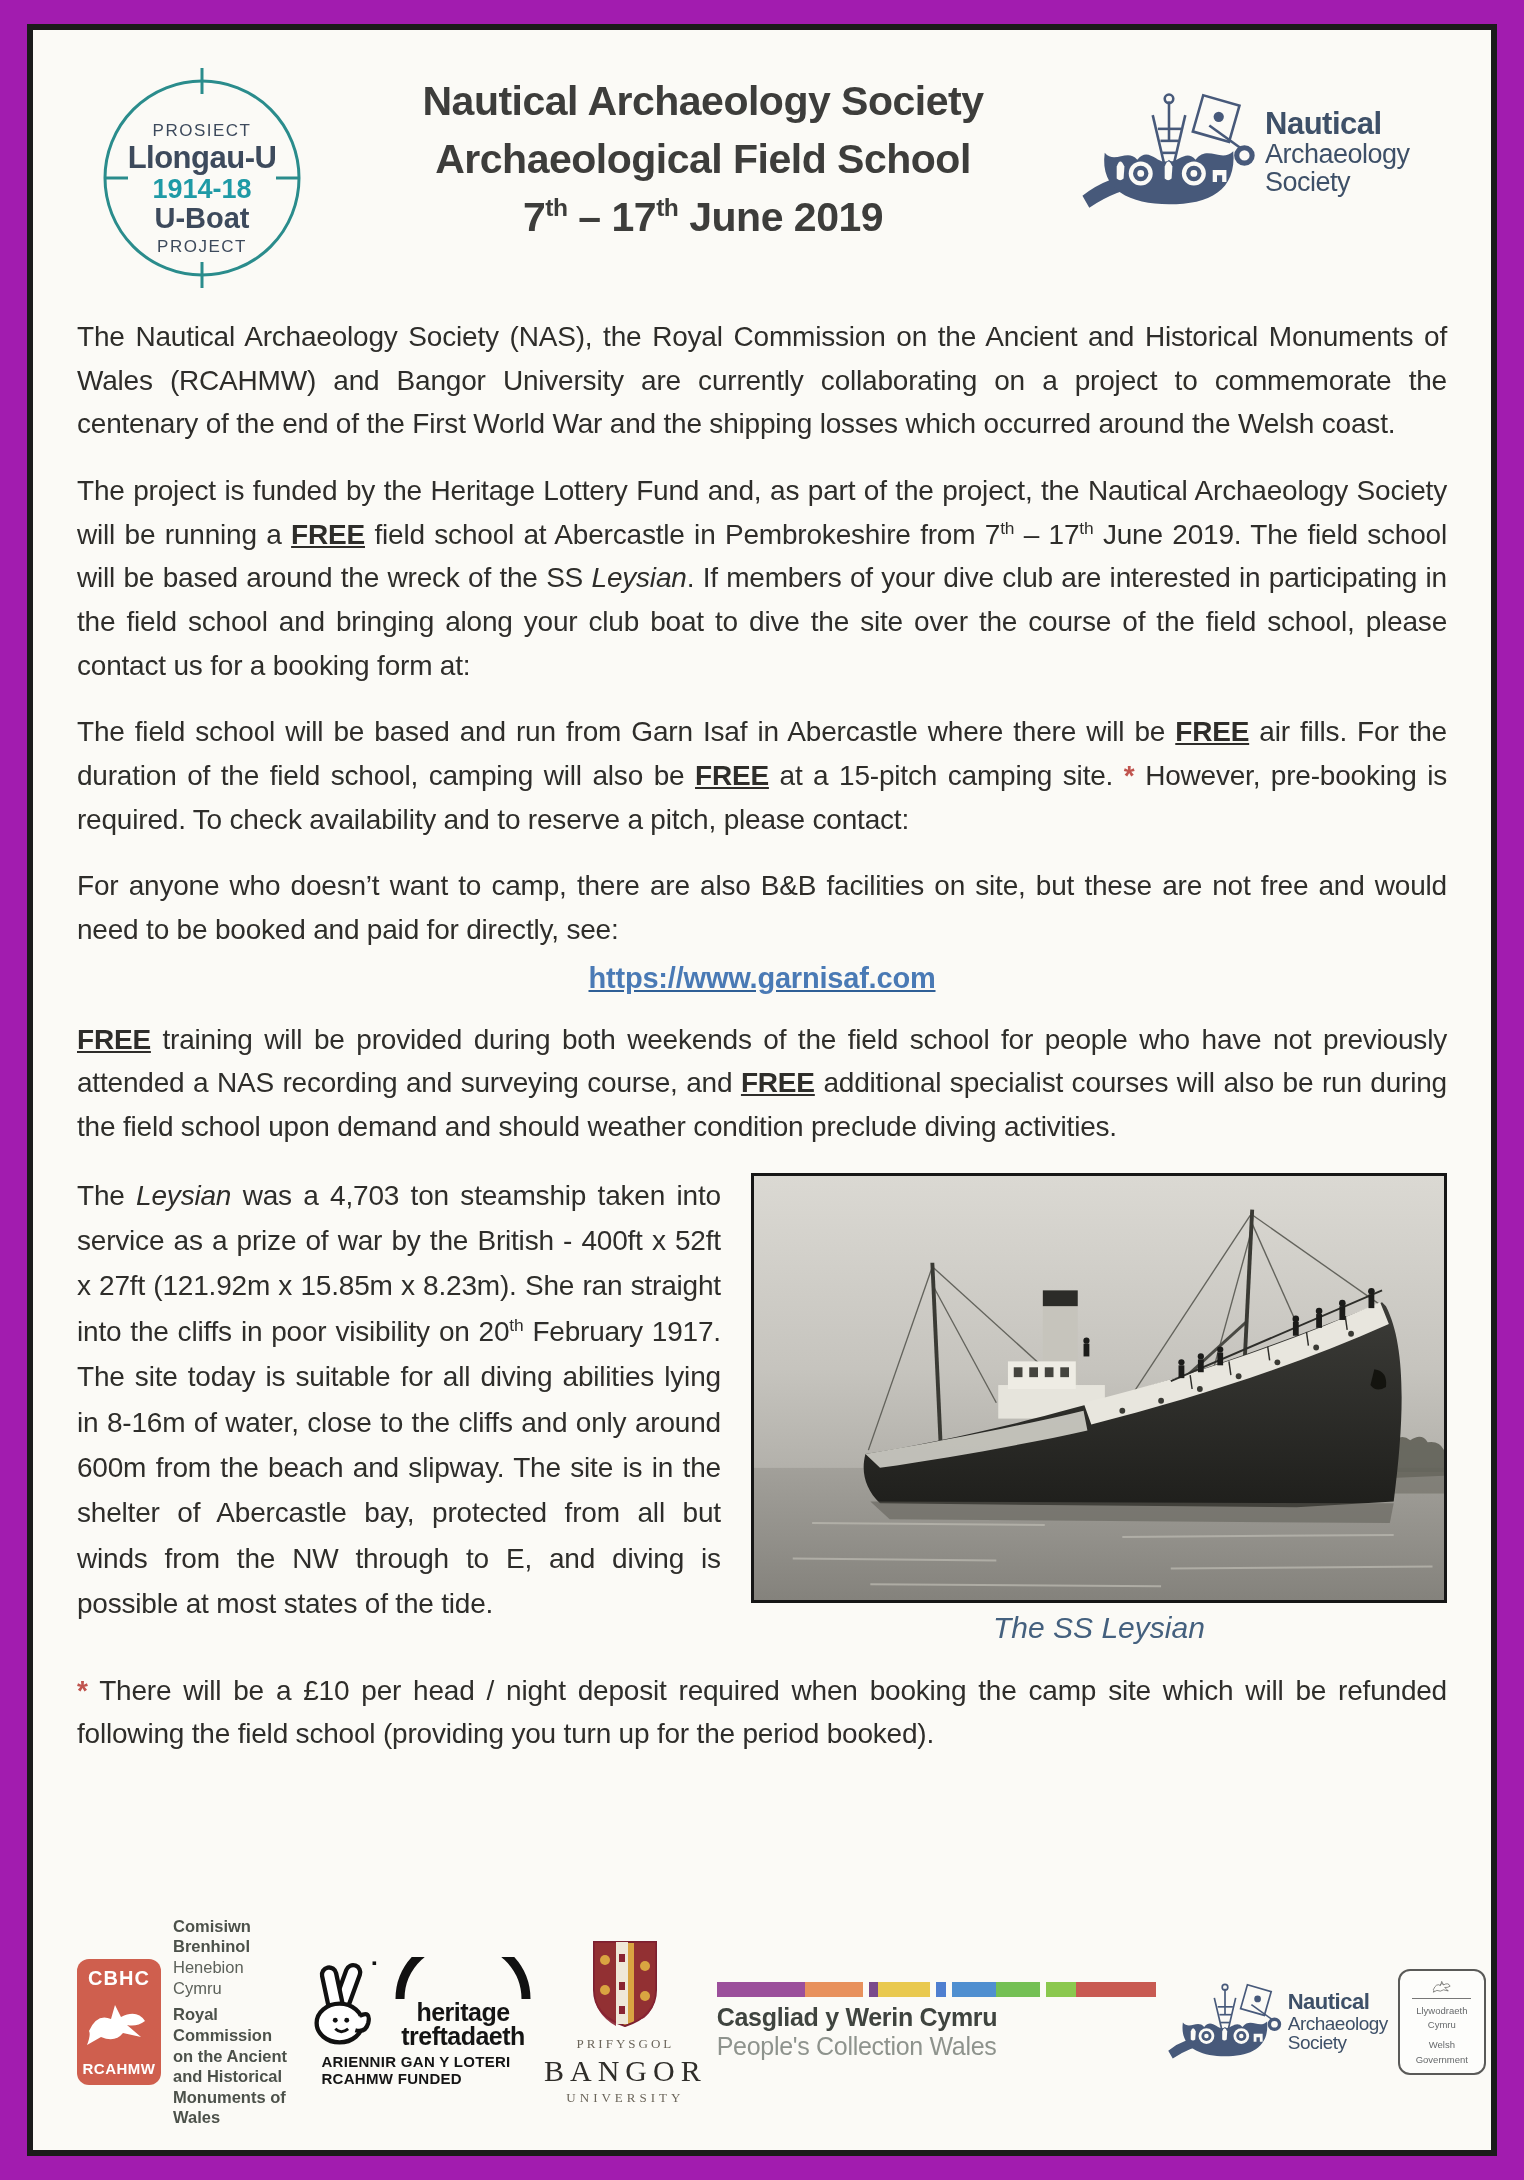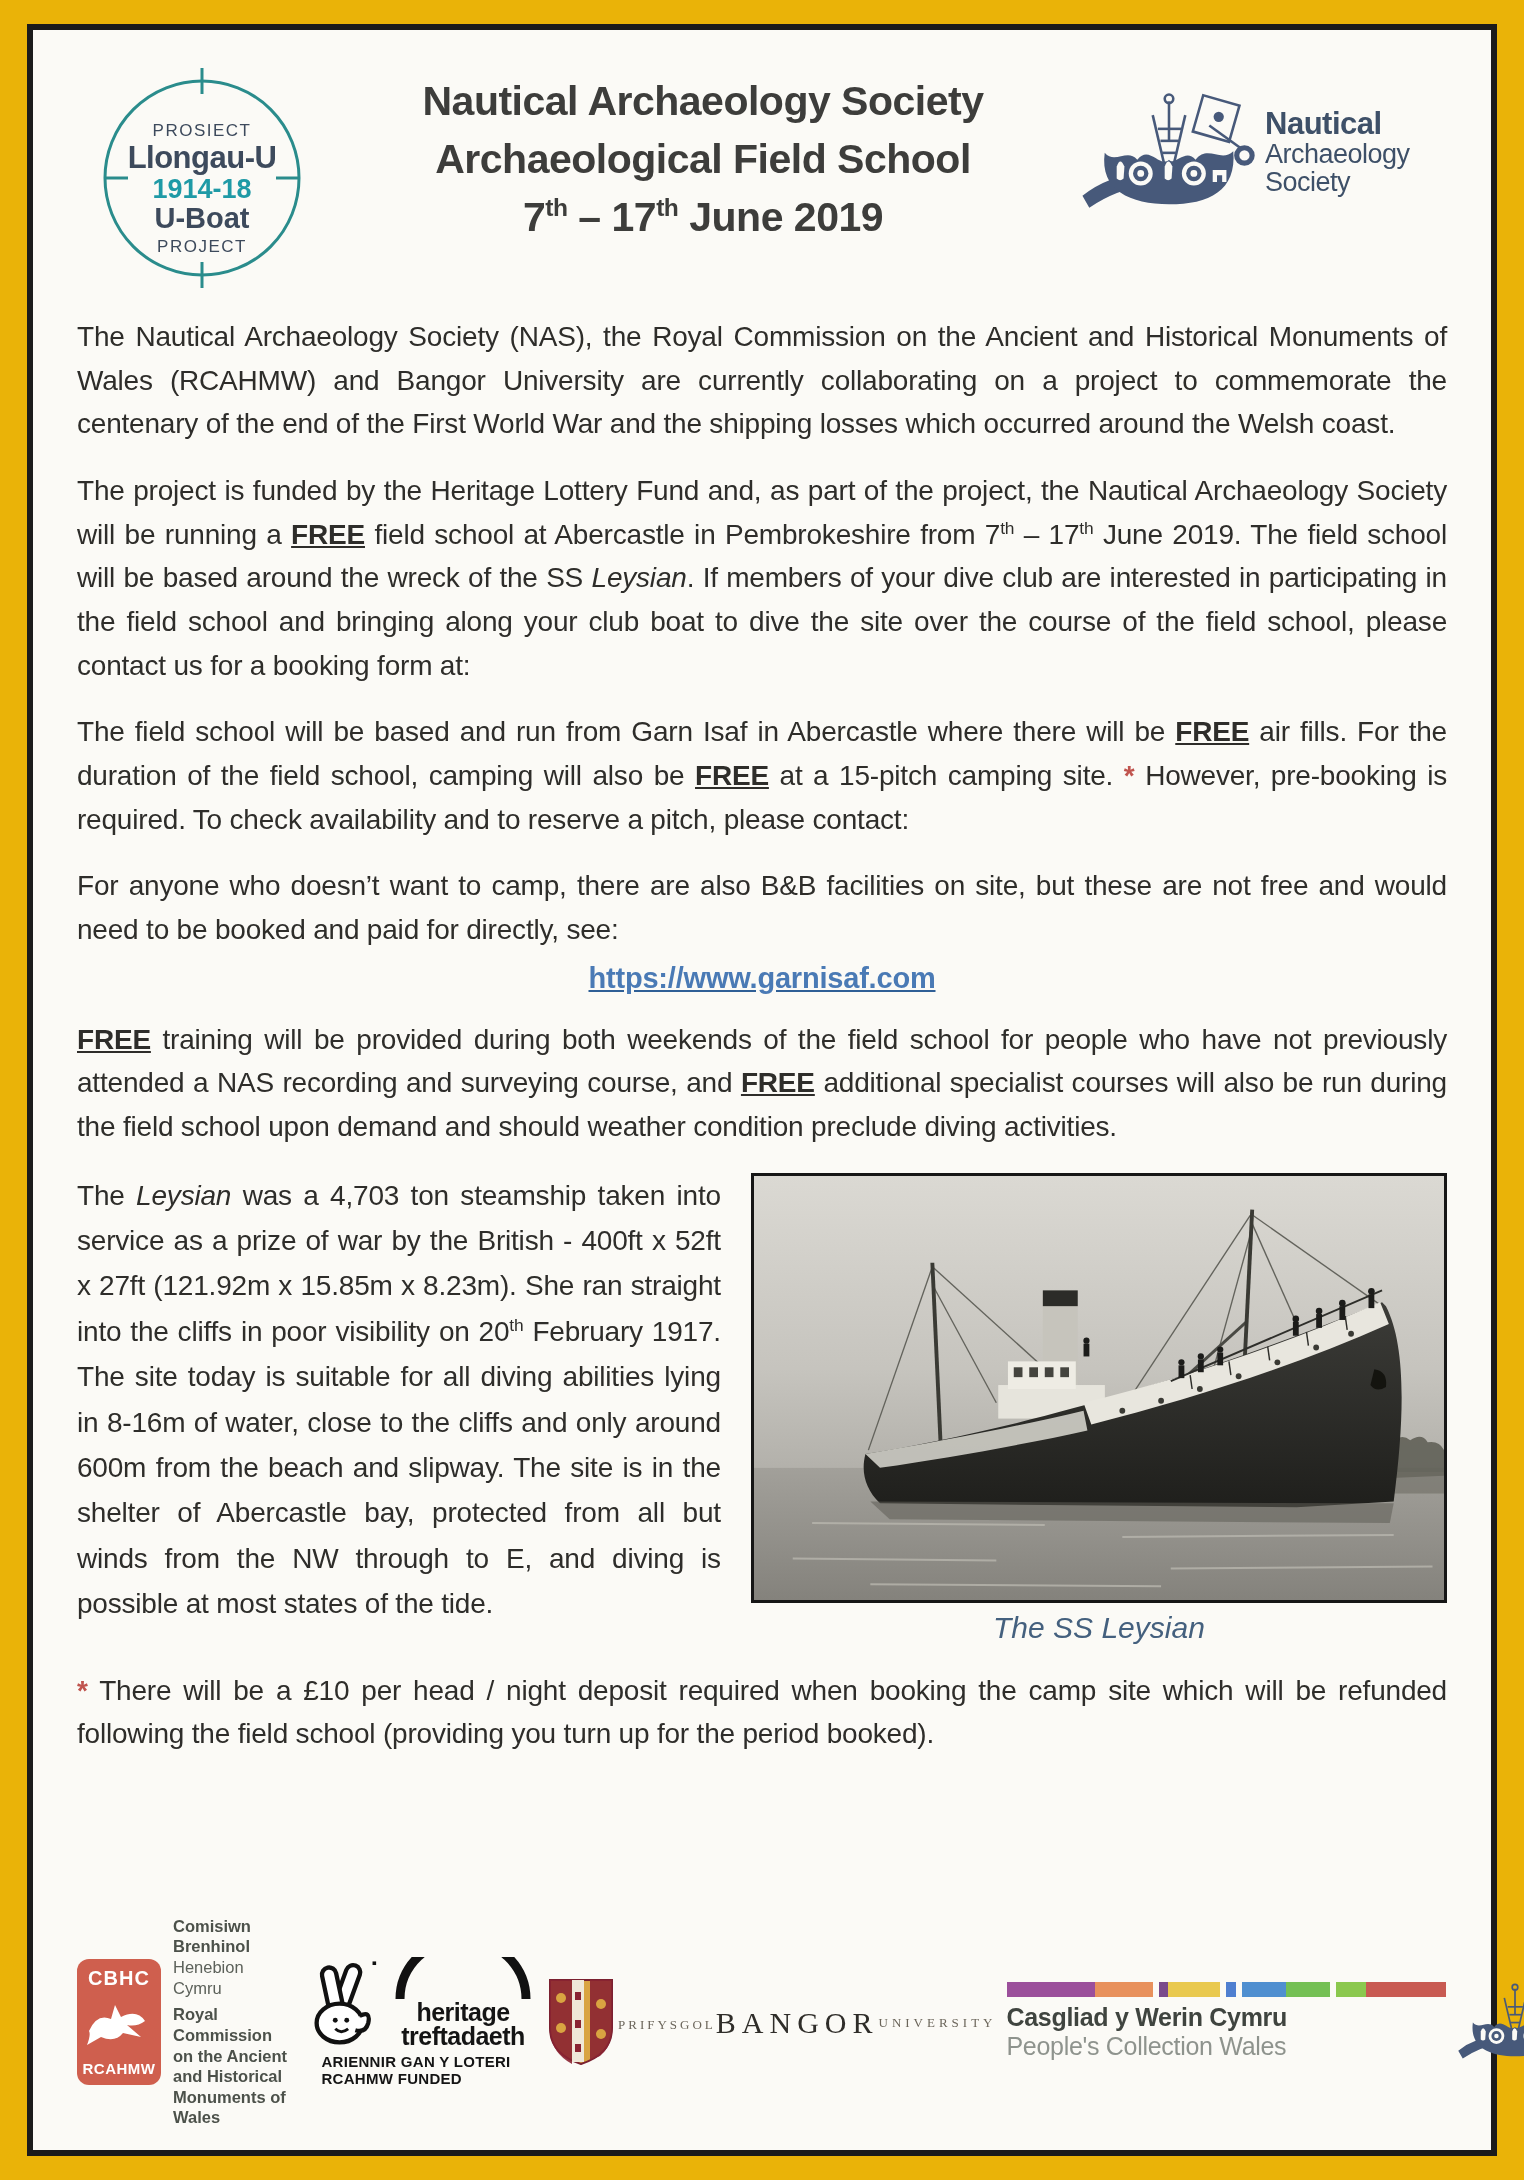--- a/index.html
+++ b/index.html
@@ -1,17 +1,17 @@
 <!DOCTYPE html>
 <html><head>
 <meta charset="utf-8">
 <style>
   * { margin:0; padding:0; box-sizing:border-box; }
   body { background:#e3e1db; font-family:"Liberation Sans", sans-serif; }
-  .page { position:relative; width:1524px; height:2180px; background:#eab308; margin:0 auto; overflow:hidden; }
+  .page { position:relative; width:1524px; height:2180px; background:#a21caf; margin:0 auto; overflow:hidden; }
   .frame { position:absolute; left:27px; top:24px; right:27px; bottom:24px;
            border:6px solid #1b1b1b; background:#fbfaf6; padding:26px 44px 22px 44px;
            display:flex; flex-direction:column; }
 
   
   .header { display:flex; align-items:flex-start; gap:10px; }
   .uboat-wrap { width:250px; flex:0 0 auto; display:flex; justify-content:center; padding-top:8px; }
   .title-block { flex:1 1 auto; text-align:center; color:#3d3d3b; font-weight:bold;
                  font-size:41px; line-height:1.42; padding-top:16px; letter-spacing:-0.5px; }
   .title-block sup { font-size:0.6em; }
@@ -51,21 +51,21 @@
                   padding:8px 4px; }
   .rcahmw-badge .t { font-weight:bold; font-size:20px; letter-spacing:1px; }
   .rcahmw-badge .b { font-weight:bold; font-size:15px; letter-spacing:0.5px; }
   .rcahmw-text { font-size:16.5px; color:#5c615a; line-height:1.25; }
   .rcahmw-text .bold { font-weight:bold; color:#4c514a; }
   .lottery { display:flex; flex-direction:column; align-items:center; }
   .lottery-top { display:flex; align-items:flex-end; gap:8px; }
   .heritage-blk { display:flex; flex-direction:column; align-items:center; }
   .heritage-words { font-weight:bold; font-size:25px; line-height:0.95; color:#141414; letter-spacing:-0.5px; }
   .lottery-funded { font-weight:bold; font-size:15px; color:#141414; text-align:left; line-height:1.15; letter-spacing:0.3px; margin-top:4px; }
-  .bangor { display:flex; flex-direction:row; align-items:center; font-family:"Liberation Serif", serif; color:#6b655a; }
+  .bangor { display:flex; flex-direction:column; align-items:center; font-family:"Liberation Serif", serif; color:#6b655a; }
   .bangor .p { font-size:13px; letter-spacing:3px; margin-top:6px; }
   .bangor .n { font-size:30px; letter-spacing:6px; color:#2f2d29; margin-top:2px; }
   .bangor .u { font-size:13px; letter-spacing:4px; margin-top:2px; }
   .pcw { display:flex; flex-direction:column; gap:6px; }
   .pcw-stripe { display:flex; height:15px; }
   .pcw-l1 { font-weight:bold; font-size:25px; color:#3f443f; letter-spacing:-0.3px; }
   .pcw-l2 { font-size:25px; color:#8e938d; letter-spacing:-0.3px; }
   .nas-footer { display:flex; align-items:center; gap:4px; }
   .nas-footer .nas-text .l1 { font-size:22px; }
   .nas-footer .nas-text .l2, .nas-footer .nas-text .l3 { font-size:19px; }

